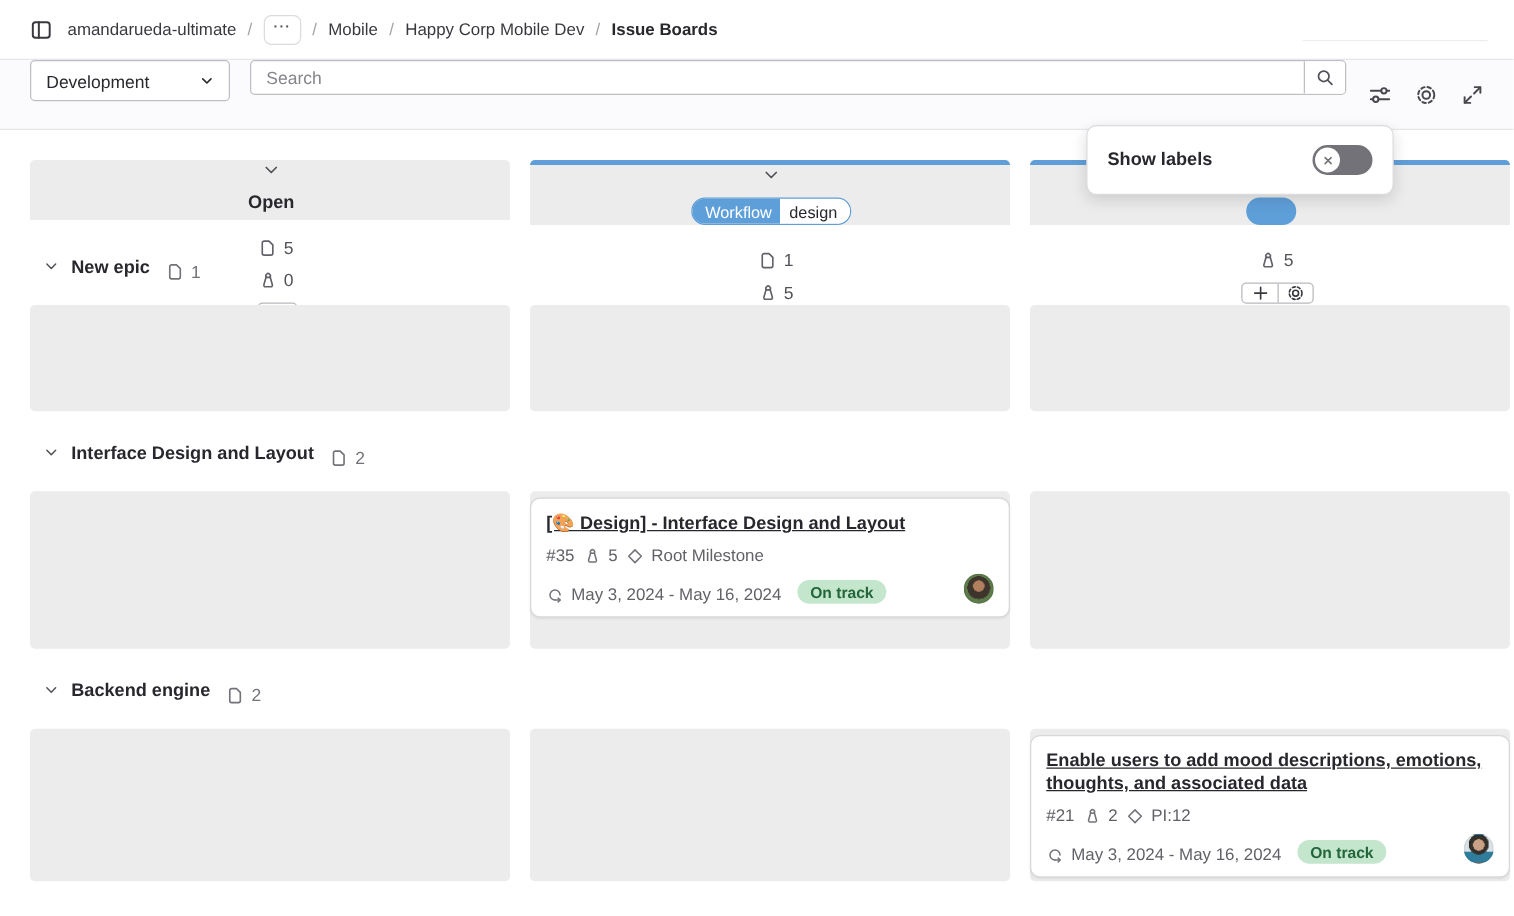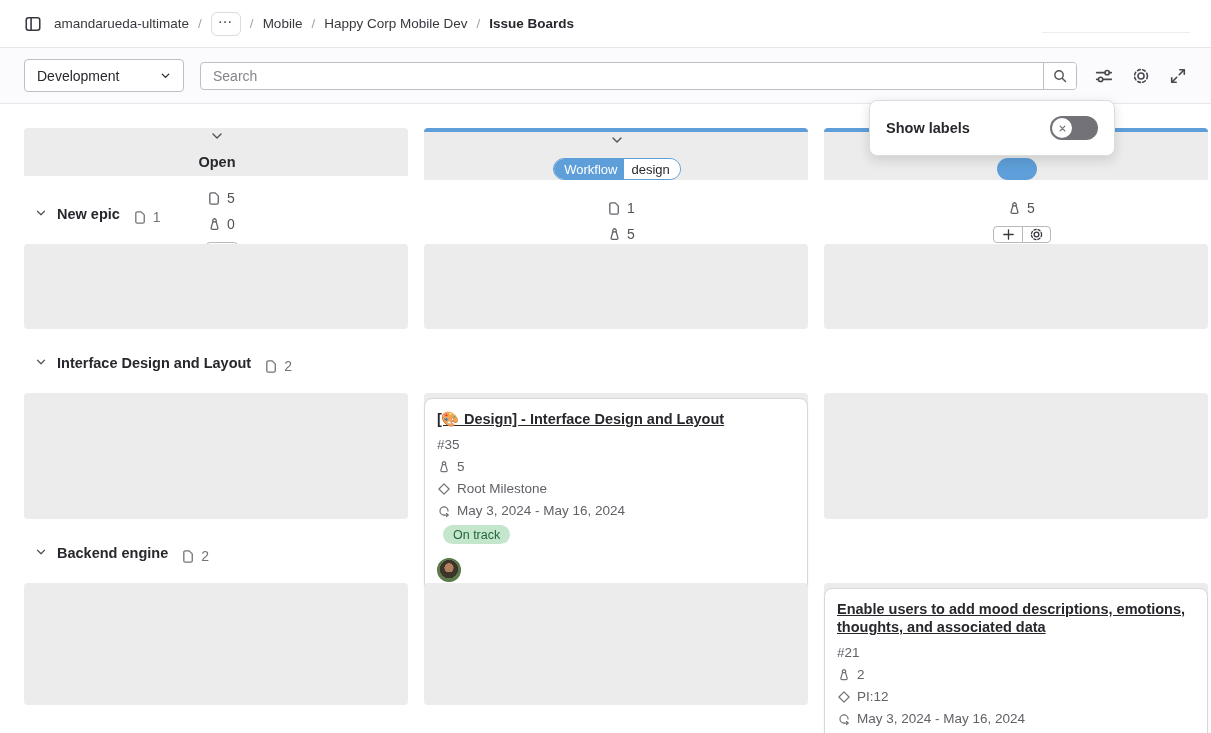--- a/index.html
+++ b/index.html
@@ -19,21 +19,21 @@
   .crumb-current { font-weight:700; color:#28272d; }
   .sidebar-btn { width:18px; height:18px; color:#3a383f; cursor:pointer; background:none; border:none; }
   .ellipsis-btn {
     border:1px solid #dcdcde; border-radius:6px; background:#fff; color:#535158;
     font-size:11px; font-weight:700; letter-spacing:1px; line-height:1;
     padding:4px 7px 7px; cursor:pointer;
   }
 
   
   .toolbar-row {
-    height:57px; display:flex; align-items:center; padding:0 24px; gap:16px;
+    height:57px; display:flex; padding:0 24px; gap:16px;
     background:#fbfafd; border-top:1px solid #e7e6ea; border-bottom:1px solid #e7e6ea;
   }
   .board-select {
     width:160px; height:33px; background:#fff; border:1px solid #bfbfc3; border-radius:4px;
     display:flex; align-items:center; justify-content:space-between; padding:0 10px 0 12px;
     font-size:14px; color:#28272d; cursor:pointer; font-family:inherit;
   }
   .search-wrap {
     flex:1; height:28px; display:flex; align-items:stretch; background:#fff;
     border:1px solid #bfbfc3; border-radius:4px; overflow:hidden; max-width:883px;
@@ -91,26 +91,26 @@
   .lane-cell { width:384px; flex:0 0 384px; background:#ececec; border-radius:4px; position:relative; }
   .h85 { height:85px; } .h126 { height:126px; } .h122 { height:122px; }
 
   
   .board-card {
     position:absolute; left:0; right:0; top:5px; background:#fff;
     border:1px solid #d8d7dc; border-radius:8px; box-shadow:0 1px 2px rgba(31,30,36,.08);
     padding:11px 12px 10px; cursor:pointer;
   }
   .card-title { font-size:14.5px; font-weight:700; color:#28272d; line-height:1.25; margin-bottom:9px;text-decoration:underline; }
-  .card-meta { display:flex; align-items:flex-start; gap:7px; font-size:13.5px; color:#626168; margin-bottom:7px;flex-direction:column; }
+  .card-meta { display:flex; align-items:flex-end; gap:7px; font-size:13.5px; color:#626168; margin-bottom:7px; }
   .card-meta:last-child { margin-bottom:0; }
   .meta-item { display:flex; align-items:center; gap:6px; color:#626168; }
   .meta-item .ic-wrap { color:#737278; }
   .health-badge {
-    background:#c3e6cd; color:#24663b; font-weight:400; font-size:12.5px;
+    background:#c3e6cd; color:#24663b; font-weight:700; font-size:12.5px;
     border-radius:10px; padding:2.5px 10px; margin-left:6px; white-space:nowrap;
   }
   .card-spacer { flex:1; }
   .avatar { width:24px; height:24px; border-radius:50%; flex:0 0 auto; border:1px solid rgba(0,0,0,.06); }
   .avatar-1 { background:
       radial-gradient(circle at 50% 40%, #b0805f 0 26%, transparent 27%),
       radial-gradient(circle at 50% 46%, #3d352c 0 56%, transparent 57%),
       radial-gradient(circle at 50% 50%, #5d7c4b 0 100%); }
   .avatar-2 { background:
       radial-gradient(circle at 50% 36%, #c9a184 0 25%, transparent 26%),

